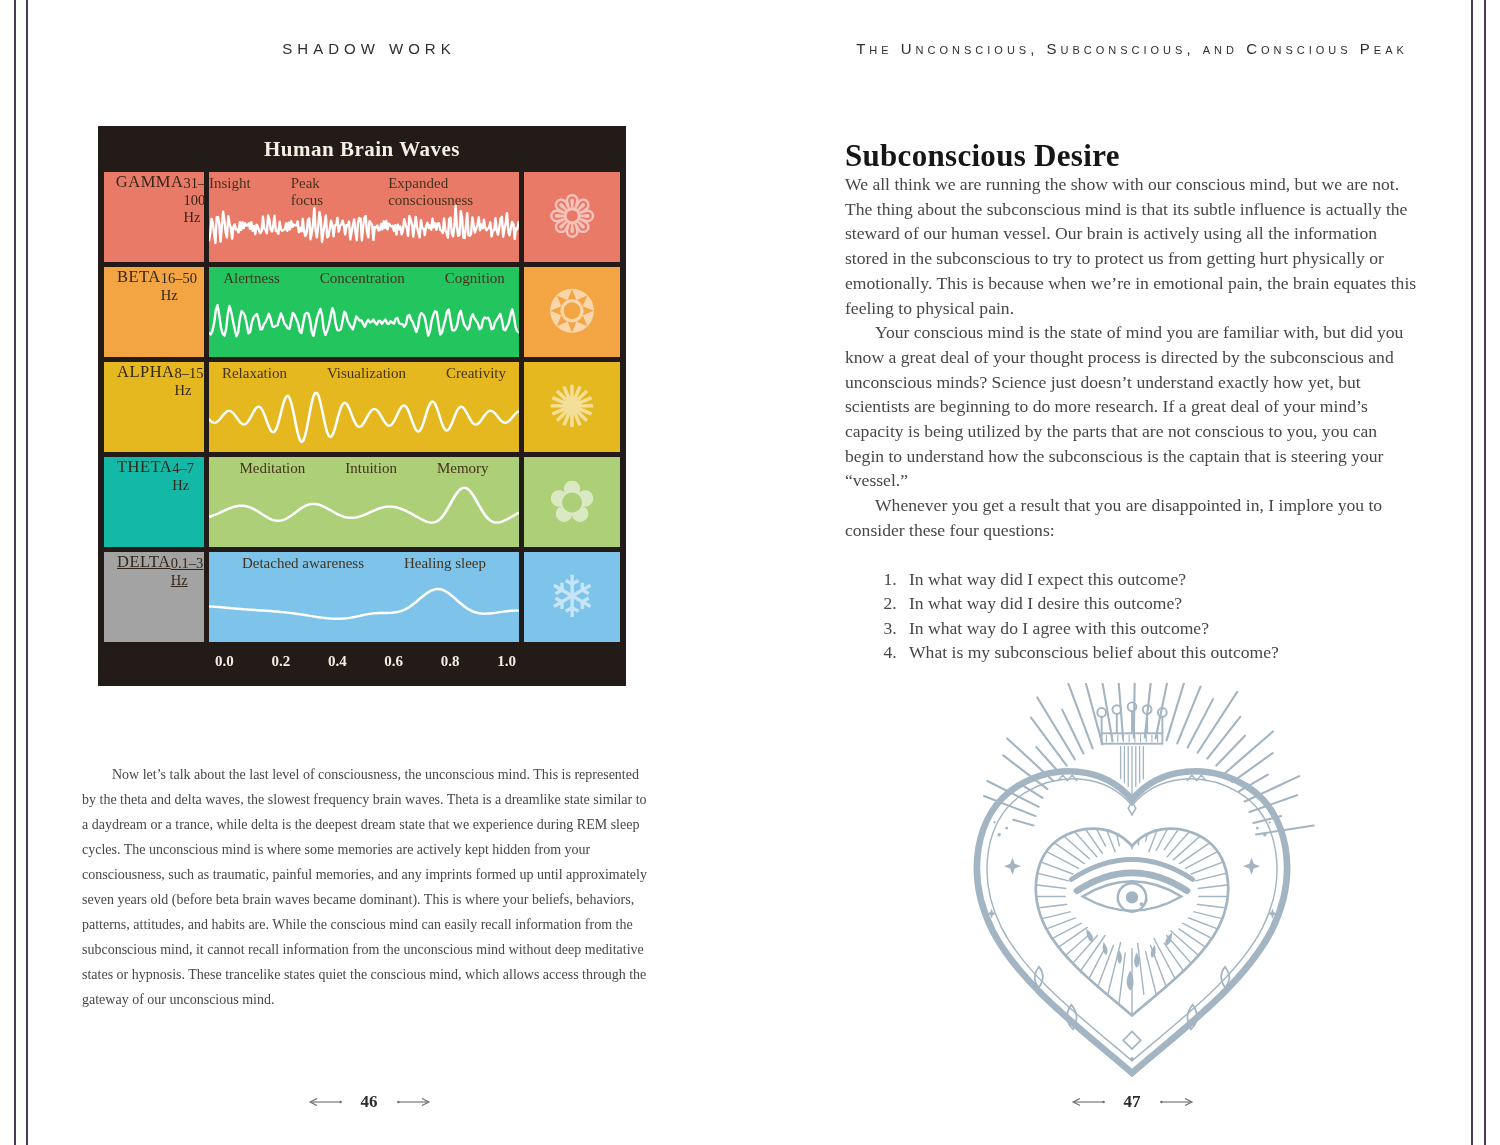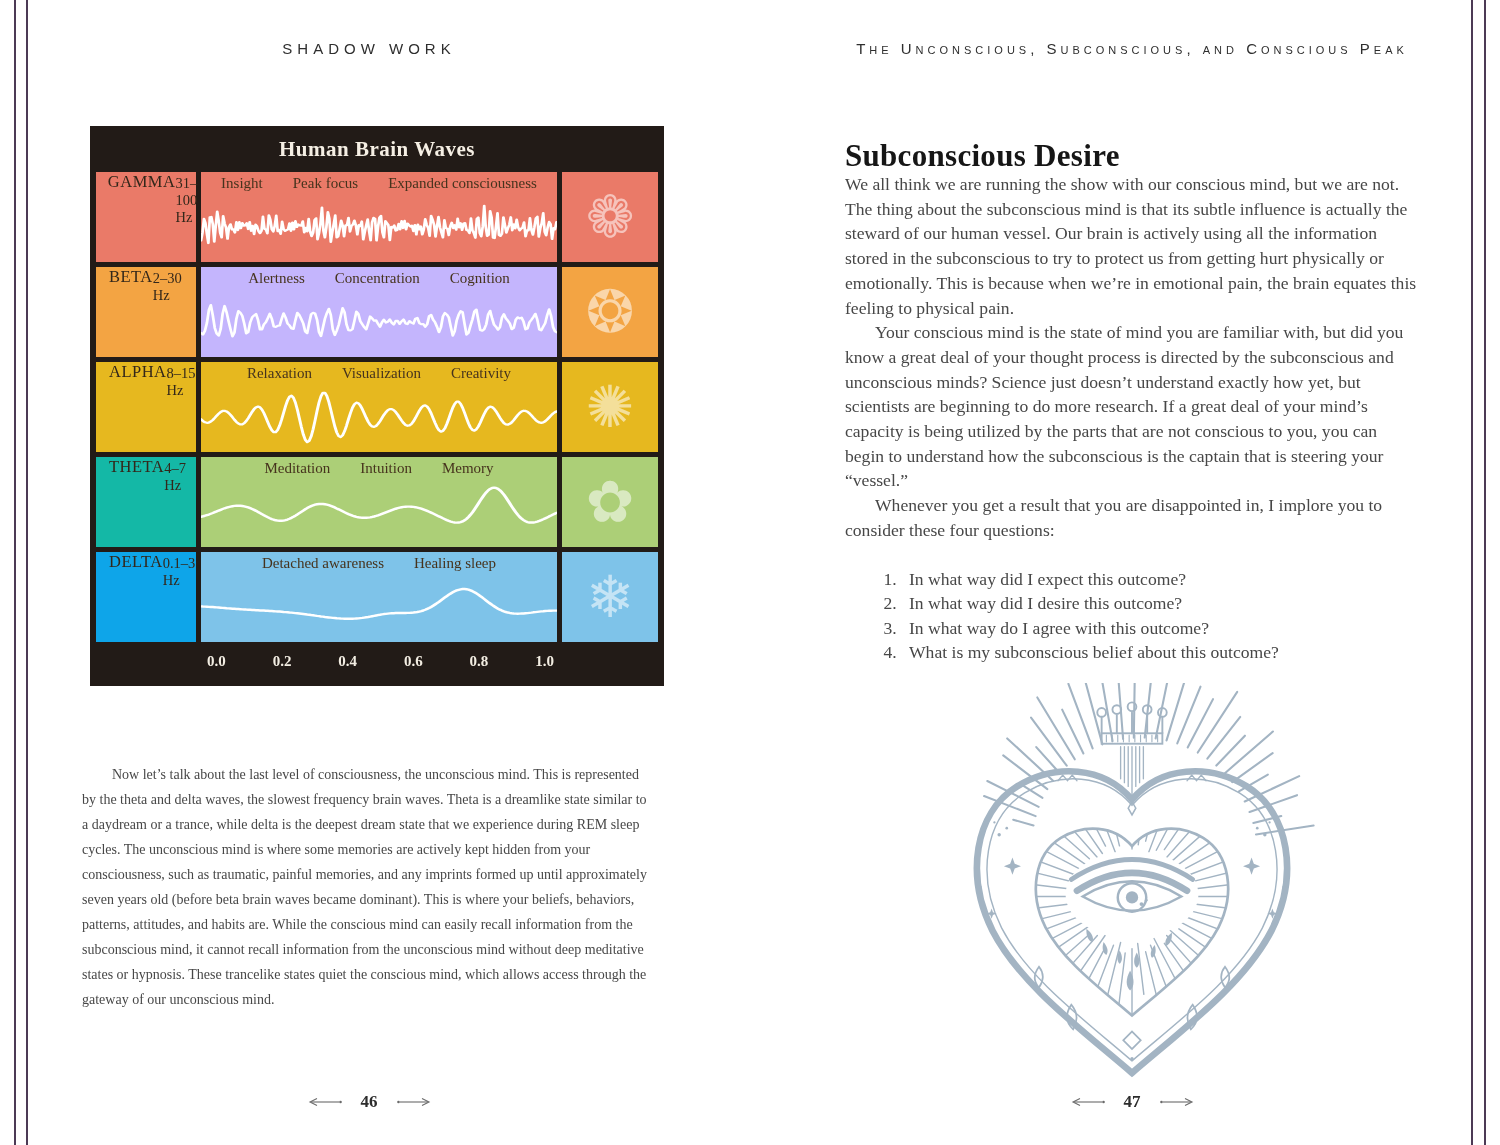--- a/index.html
+++ b/index.html
@@ -17,34 +17,34 @@
 
   .running-head{
     position:absolute;top:40px;left:0;right:0;text-align:center;
     font-family:"Liberation Sans", sans-serif;font-size:15px;color:#2e2e2e;
     letter-spacing:4px;font-variant:small-caps;
   }
   #left-page .running-head{letter-spacing:5px;font-variant:normal;}
 
   
   .chart{
-    position:absolute;top:126px;left:8px;width:574px;height:560px;
+    position:absolute;top:126px;left:16px;width:528px;height:560px;
     background:#221b17;box-sizing:border-box;padding:0 6px 18px 6px;
   }
   .chart-title{
     height:46px;display:flex;align-items:center;justify-content:center;
     color:#f5efe4;font-size:21px;font-weight:bold;letter-spacing:.5px;
   }
   .chart-grid{display:grid;grid-template-columns:100px 1fr 96px;grid-auto-rows:90px;gap:5px;}
   .cell{position:relative;}
   .cell.label{display:flex;flex-direction:row;justify-content:center;padding-left:13px;box-sizing:border-box;color:#33271a;}
   .band-name{font-size:16.5px;letter-spacing:.5px;}
   .band-hz{font-size:14.5px;margin-top:3px;}
   .kw{
-    position:absolute;top:3px;left:0;right:0;display:flex;justify-content:center;gap:30px;
+    position:absolute;top:3px;left:0;right:0;display:flex;justify-content:center;gap:40px;
     font-size:15px;color:#46331d;
   }
   .wavesvg{position:absolute;left:0;top:20px;width:100%;height:70px;display:block;}
   .cell.icon{display:flex;align-items:center;justify-content:center;}
   .glyph{font-family:"DejaVu Sans", sans-serif;font-size:58px;line-height:1;color:rgba(255,255,255,.55);}
   .axis{
     height:38px;display:flex;align-items:center;justify-content:space-between;
     margin:0 96px 0 105px;padding:0 8px 0 6px;color:#f2ede2;font-weight:bold;font-size:15px;
   }
 
@@ -101,23 +101,23 @@
         <svg class="wavesvg" viewBox="0 0 362 92" preserveAspectRatio="none">
             <path fill="none" stroke="#fff" stroke-width="2.8" stroke-linejoin="round" stroke-linecap="round" d="M0.0,63.8 1.5,53.8 3.0,35.2 4.5,40.9 6.0,55.1 7.5,67.1 9.0,33.3 10.5,32.8 12.0,42.3 13.5,65.2 15.0,44.5 16.5,25.8 18.0,38.0 19.5,53.5 21.0,59.7 22.5,31.5 24.0,41.3 25.5,47.1 27.0,61.5 28.5,45.9 30.0,42.4 31.5,49.3 33.0,49.0 34.5,53.3 36.0,39.6 37.5,50.2 39.0,39.6 40.5,47.6 42.0,40.7 43.5,44.4 45.0,44.1 46.5,40.9 48.0,48.7 49.5,39.4 51.0,51.1 52.5,44.4 54.0,55.5 55.5,42.8 57.0,45.2 58.5,51.4 60.0,54.1 61.5,51.0 63.0,32.2 64.5,48.4 66.0,49.3 67.5,54.5 69.0,30.7 70.5,36.5 72.0,49.1 73.5,52.0 75.0,44.5 76.5,31.0 78.0,51.6 79.5,49.8 81.0,55.2 82.5,39.0 84.0,48.8 85.5,51.2 87.0,50.1 88.5,49.2 90.0,41.1 91.5,51.2 93.0,40.1 94.5,49.3 96.0,38.3 97.5,46.0 99.0,42.6 100.5,44.1 102.0,44.4 103.5,38.6 105.0,53.1 106.5,47.1 108.0,51.8 109.5,35.3 111.0,52.0 112.5,58.1 114.0,53.4 115.5,37.0 117.0,34.5 118.5,62.2 120.0,53.9 121.5,41.1 123.0,20.6 124.5,50.9 126.0,59.8 127.5,46.1 129.0,26.3 130.5,35.1 132.0,65.5 133.5,52.6 135.0,42.2 136.5,30.6 138.0,59.6 139.5,58.3 141.0,48.3 142.5,37.6 144.0,43.9 145.5,58.4 147.0,43.7 148.5,43.6 150.0,33.8 151.5,52.0 153.0,44.5 154.5,42.8 156.0,37.5 157.5,43.9 159.0,55.9 160.5,43.4 162.0,44.7 163.5,38.7 165.0,62.4 166.5,52.6 168.0,43.8 169.5,36.0 171.0,51.8 172.5,63.5 174.0,39.9 175.5,33.8 177.0,35.1 178.5,63.8 180.0,46.1 181.5,33.5 183.0,31.3 184.5,53.0 186.0,59.7 187.5,38.3 189.0,40.8 190.5,43.4 192.0,63.2 193.5,45.9 195.0,46.7 196.5,43.9 198.0,50.7 199.5,49.9 201.0,41.9 202.5,49.1 204.0,38.3 205.5,47.4 207.0,38.0 208.5,49.2 210.0,41.4 211.5,43.4 213.0,45.4 214.5,44.2 216.0,51.4 217.5,43.4 219.0,55.9 220.5,42.8 222.0,49.2 223.5,45.3 225.0,55.9 226.5,49.5 228.0,35.7 229.5,43.1 231.0,47.2 232.5,57.6 234.0,31.4 235.5,36.4 237.0,42.9 238.5,58.7 240.0,45.1 241.5,32.6 243.0,46.5 244.5,53.1 246.0,59.7 247.5,36.8 249.0,47.4 250.5,48.2 252.0,56.8 253.5,45.0 255.0,40.3 256.5,47.5 258.0,43.6 259.5,49.7 261.0,34.9 262.5,46.5 264.0,41.0 265.5,49.9 267.0,41.4 268.5,40.9 270.0,50.0 271.5,50.7 273.0,54.1 274.5,34.6 276.0,50.4 277.5,54.1 279.0,60.2 280.5,35.4 282.0,33.5 283.5,54.2 285.0,58.4 286.5,45.2 288.0,18.3 289.5,45.8 291.0,57.7 292.5,56.3 294.0,24.9 295.5,33.3 297.0,60.1 298.5,60.6 300.0,45.3 301.5,27.7 303.0,56.4 304.5,57.8 306.0,55.0 307.5,33.2 309.0,43.4 310.5,53.4 312.0,47.9 313.5,43.0 315.0,33.1 316.5,50.5 318.0,42.5 319.5,48.0 321.0,36.3 322.5,46.5 324.0,50.5 325.5,48.2 327.0,46.9 328.5,39.8 330.0,58.5 331.5,50.3 333.0,50.5 334.5,34.2 336.0,50.0 337.5,56.2 339.0,46.6 340.5,34.7 342.0,32.5 343.5,58.8 345.0,47.7 346.5,40.9 348.0,27.6 349.5,52.4 351.0,57.1 352.5,46.5 354.0,39.3 355.5,42.4 357.0,61.8 358.5,47.5 360.0,49.2 361.5,39.4"></path>
           </svg>
       </div>
       <div class="cell icon" style="background: rgb(234, 122, 104);">
         <span class="glyph">❁</span>
       </div>
 
       <div class="cell label" style="background: rgb(243, 164, 67);">
         <div class="band-name">BETA</div>
-        <div class="band-hz">2–30 Hz</div>
-      </div>
-      <div class="cell wave" style="background: #c4b5fd;">
+        <div class="band-hz">16–50 Hz</div>
+      </div>
+      <div class="cell wave" style="background: #22c55e;">
         <div class="kw">
           <span>Alertness</span>
           <span>Concentration</span>
           <span>Cognition</span>
         </div>
         <svg class="wavesvg" viewBox="0 0 362 92" preserveAspectRatio="none">
             <path fill="none" stroke="#fff" stroke-width="2.8" stroke-linejoin="round" stroke-linecap="round" d="M0.0,60.3 2.0,62.5 4.0,57.5 6.0,47.4 8.0,30.4 10.0,23.7 12.0,37.4 14.0,53.8 16.0,61.4 18.0,64.0 20.0,55.3 22.0,35.0 24.0,24.9 26.0,33.1 28.0,44.7 30.0,55.3 32.0,64.9 34.0,60.0 36.0,41.7 38.0,31.7 40.0,33.7 42.0,38.0 44.0,48.1 46.0,60.9 48.0,59.4 50.0,46.7 52.0,40.0 54.0,37.4 56.0,35.4 58.0,43.5 60.0,55.8 62.0,55.7 64.0,49.0 66.0,46.3 68.0,40.8 70.0,35.1 72.0,41.7 74.0,51.9 76.0,52.4 78.0,51.0 80.0,50.6 82.0,42.2 84.0,34.5 86.0,40.1 88.0,48.1 90.0,50.5 92.0,54.6 94.0,55.2 96.0,43.6 98.0,33.9 100.0,37.0 102.0,42.3 104.0,48.0 106.0,58.5 108.0,60.7 110.0,47.4 112.0,35.8 114.0,33.9 116.0,34.7 118.0,43.0 120.0,59.4 122.0,64.5 124.0,53.2 126.0,41.8 128.0,34.2 130.0,28.6 132.0,36.8 134.0,55.6 136.0,63.2 138.0,57.5 140.0,49.9 142.0,38.7 144.0,27.8 146.0,33.4 148.0,49.4 150.0,56.8 152.0,57.2 154.0,55.5 156.0,44.5 158.0,32.4 160.0,35.4 162.0,45.0 164.0,48.8 166.0,52.8 168.0,55.7 170.0,47.5 172.0,38.7 174.0,41.3 176.0,44.4 178.0,43.7 180.0,48.4 182.0,52.4 184.0,46.5 186.0,42.9 188.0,46.7 190.0,45.7 192.0,42.6 194.0,47.0 196.0,49.3 198.0,44.4 200.0,44.6 202.0,48.6 204.0,45.1 206.0,42.7 208.0,47.9 210.0,48.8 212.0,44.8 214.0,46.9 216.0,48.1 218.0,41.6 220.0,40.6 222.0,47.4 224.0,49.0 226.0,48.6 228.0,52.3 230.0,48.9 232.0,38.2 234.0,36.6 236.0,42.9 238.0,46.4 240.0,52.3 242.0,59.4 244.0,52.9 246.0,38.7 248.0,34.1 250.0,36.3 252.0,40.1 254.0,52.4 256.0,63.9 258.0,58.0 260.0,44.0 262.0,36.4 264.0,31.7 266.0,33.0 268.0,48.4 270.0,62.6 272.0,60.1 274.0,50.9 276.0,42.8 278.0,32.1 280.0,29.6 282.0,43.5 284.0,56.6 286.0,57.5 288.0,55.4 290.0,49.3 292.0,36.0 294.0,31.3 296.0,41.2 298.0,49.5 300.0,52.3 302.0,56.2 304.0,52.8 306.0,40.3 308.0,35.7 310.0,41.3 312.0,44.3 314.0,48.0 316.0,55.5 318.0,53.7 320.0,43.2 322.0,39.8 324.0,41.3 326.0,40.2 328.0,45.6 330.0,55.7 332.0,54.7 334.0,46.3 336.0,43.0 338.0,39.4 340.0,35.2 342.0,43.1 344.0,55.8 346.0,56.9 348.0,52.0 350.0,47.5 352.0,37.1 354.0,29.2 356.0,38.2 358.0,52.8 360.0,58.4 362.0,59.7"></path>
           </svg>
       </div>
       <div class="cell icon" style="background: rgb(243, 164, 67);">
@@ -153,21 +153,21 @@
           <span>Memory</span>
         </div>
         <svg class="wavesvg" viewBox="0 0 362 92" preserveAspectRatio="none">
             <path fill="none" stroke="#fff" stroke-width="3.2" stroke-linejoin="round" stroke-linecap="round" d="M0.0,52.2 2.0,51.6 4.0,50.9 6.0,50.1 8.0,49.3 10.0,48.3 12.0,47.3 14.0,46.2 16.0,45.2 18.0,44.1 20.0,43.1 22.0,42.1 24.0,41.1 26.0,40.3 28.0,39.5 30.0,38.9 32.0,38.4 34.0,38.0 36.0,37.8 38.0,37.7 40.0,37.8 42.0,38.1 44.0,38.6 46.0,39.2 48.0,40.0 50.0,40.9 52.0,42.0 54.0,43.2 56.0,44.5 58.0,45.9 60.0,47.4 62.0,48.8 64.0,50.3 66.0,51.7 68.0,53.0 70.0,54.2 72.0,55.3 74.0,56.2 76.0,56.9 78.0,57.3 80.0,57.6 82.0,57.5 84.0,57.3 86.0,56.7 88.0,55.9 90.0,54.9 92.0,53.7 94.0,52.3 96.0,50.8 98.0,49.2 100.0,47.5 102.0,45.8 104.0,44.1 106.0,42.4 108.0,40.9 110.0,39.5 112.0,38.3 114.0,37.2 116.0,36.4 118.0,35.8 120.0,35.5 122.0,35.3 124.0,35.4 126.0,35.8 128.0,36.3 130.0,37.0 132.0,37.9 134.0,38.9 136.0,40.0 138.0,41.3 140.0,42.5 142.0,43.8 144.0,45.1 146.0,46.4 148.0,47.6 150.0,48.8 152.0,49.8 154.0,50.8 156.0,51.6 158.0,52.3 160.0,52.9 162.0,53.3 164.0,53.5 166.0,53.6 168.0,53.6 170.0,53.4 172.0,53.0 174.0,52.5 176.0,51.9 178.0,51.2 180.0,50.4 182.0,49.5 184.0,48.5 186.0,47.5 188.0,46.5 190.0,45.5 192.0,44.5 194.0,43.5 196.0,42.6 198.0,41.7 200.0,41.0 202.0,40.3 204.0,39.8 206.0,39.3 208.0,39.1 210.0,38.9 212.0,38.9 214.0,39.1 216.0,39.3 218.0,39.7 220.0,40.3 222.0,40.9 224.0,41.7 226.0,42.6 228.0,43.5 230.0,44.5 232.0,45.6 234.0,46.8 236.0,48.0 238.0,49.2 240.0,50.5 242.0,51.8 244.0,53.0 246.0,54.3 248.0,55.5 250.0,56.7 252.0,57.7 254.0,58.6 256.0,59.3 258.0,59.8 260.0,60.0 262.0,59.9 264.0,59.3 266.0,58.4 268.0,56.9 270.0,55.0 272.0,52.6 274.0,49.7 276.0,46.5 278.0,42.8 280.0,39.0 282.0,35.0 284.0,30.9 286.0,27.1 288.0,23.5 290.0,20.3 292.0,17.6 294.0,15.7 296.0,14.4 298.0,14.0 300.0,14.4 302.0,15.6 304.0,17.5 306.0,20.1 308.0,23.2 310.0,26.8 312.0,30.7 314.0,34.7 316.0,38.7 318.0,42.5 320.0,46.2 322.0,49.5 324.0,52.4 326.0,54.8 328.0,56.7 330.0,58.2 332.0,59.2 334.0,59.8 336.0,59.9 338.0,59.8 340.0,59.3 342.0,58.6 344.0,57.7 346.0,56.7 348.0,55.6 350.0,54.4 352.0,53.1 354.0,51.8 356.0,50.6 358.0,49.3 360.0,48.1 362.0,46.9"></path>
           </svg>
       </div>
       <div class="cell icon" style="background: rgb(172, 207, 119);">
         <span class="glyph">✿</span>
       </div>
 
-      <div class="cell label" style="background: #0ea5e9;">
+      <div class="cell label" style="background: #a3a3a3; text-decoration: underline;">
         <div class="band-name">DELTA</div>
         <div class="band-hz">0.1–3 Hz</div>
       </div>
       <div class="cell wave" style="background: rgb(126, 195, 233);">
         <div class="kw">
           <span>Detached awareness</span>
           <span>Healing sleep</span>
         </div>
         <svg class="wavesvg" viewBox="0 0 362 92" preserveAspectRatio="none">
             <path fill="none" stroke="#fff" stroke-width="3.2" stroke-linejoin="round" stroke-linecap="round" d="M0.0,45.2 2.0,45.4 4.0,45.5 6.0,45.6 8.0,45.8 10.0,46.0 12.0,46.1 14.0,46.3 16.0,46.5 18.0,46.7 20.0,46.9 22.0,47.1 24.0,47.3 26.0,47.6 28.0,47.8 30.0,48.0 32.0,48.2 34.0,48.4 36.0,48.6 38.0,48.7 40.0,48.9 42.0,49.1 44.0,49.3 46.0,49.4 48.0,49.6 50.0,49.7 52.0,49.9 54.0,50.0 56.0,50.2 58.0,50.3 60.0,50.5 62.0,50.6 64.0,50.7 66.0,50.9 68.0,51.0 70.0,51.2 72.0,51.3 74.0,51.5 76.0,51.7 78.0,51.9 80.0,52.0 82.0,52.2 84.0,52.5 86.0,52.7 88.0,52.9 90.0,53.2 92.0,53.4 94.0,53.7 96.0,54.0 98.0,54.3 100.0,54.6 102.0,54.9 104.0,55.2 106.0,55.5 108.0,55.9 110.0,56.2 112.0,56.6 114.0,56.9 116.0,57.3 118.0,57.7 120.0,58.0 122.0,58.4 124.0,58.7 126.0,59.1 128.0,59.4 130.0,59.7 132.0,60.0 134.0,60.3 136.0,60.5 138.0,60.8 140.0,61.0 142.0,61.2 144.0,61.3 146.0,61.4 148.0,61.5 150.0,61.5 152.0,61.5 154.0,61.4 156.0,61.3 158.0,61.1 160.0,60.9 162.0,60.6 164.0,60.3 166.0,59.9 168.0,59.5 170.0,59.1 172.0,58.6 174.0,58.1 176.0,57.6 178.0,57.1 180.0,56.6 182.0,56.2 184.0,55.7 186.0,55.3 188.0,55.0 190.0,54.7 192.0,54.4 194.0,54.2 196.0,54.1 198.0,54.0 200.0,53.9 202.0,53.8 204.0,53.8 206.0,53.8 208.0,53.8 210.0,53.7 212.0,53.7 214.0,53.5 216.0,53.3 218.0,53.0 220.0,52.6 222.0,52.0 224.0,51.4 226.0,50.6 228.0,49.6 230.0,48.5 232.0,47.3 234.0,45.9 236.0,44.4 238.0,42.7 240.0,41.0 242.0,39.2 244.0,37.3 246.0,35.4 248.0,33.5 250.0,31.6 252.0,29.8 254.0,28.2 256.0,26.7 258.0,25.3 260.0,24.2 262.0,23.4 264.0,22.8 266.0,22.4 268.0,22.4 270.0,22.7 272.0,23.2 274.0,24.1 276.0,25.2 278.0,26.5 280.0,28.0 282.0,29.7 284.0,31.6 286.0,33.5 288.0,35.5 290.0,37.5 292.0,39.5 294.0,41.4 296.0,43.3 298.0,45.0 300.0,46.7 302.0,48.2 304.0,49.5 306.0,50.7 308.0,51.7 310.0,52.6 312.0,53.3 314.0,53.8 316.0,54.2 318.0,54.5 320.0,54.7 322.0,54.8 324.0,54.7 326.0,54.6 328.0,54.5 330.0,54.2 332.0,54.0 334.0,53.7 336.0,53.4 338.0,53.0 340.0,52.7 342.0,52.4 344.0,52.1 346.0,51.8 348.0,51.6 350.0,51.3 352.0,51.1 354.0,51.0 356.0,50.9 358.0,50.8 360.0,50.8 362.0,50.8"></path>

